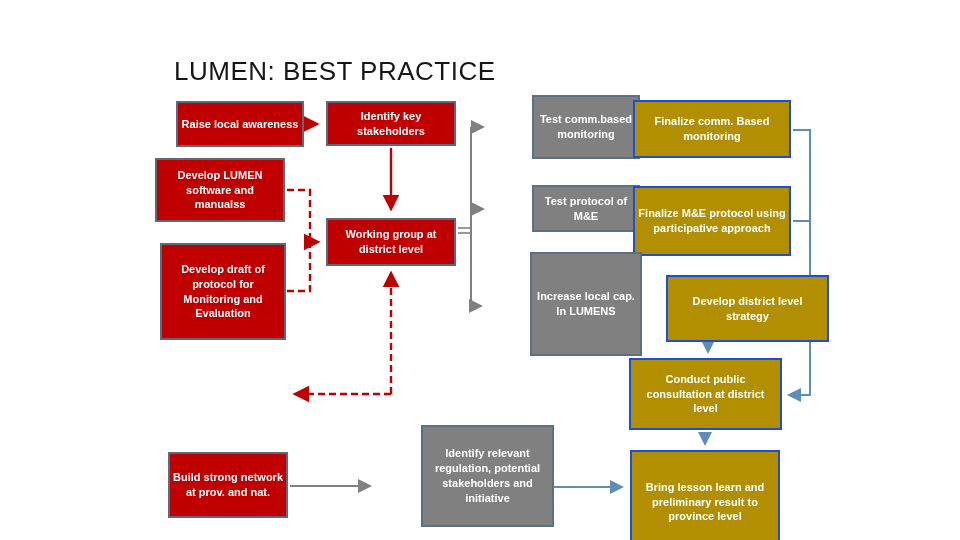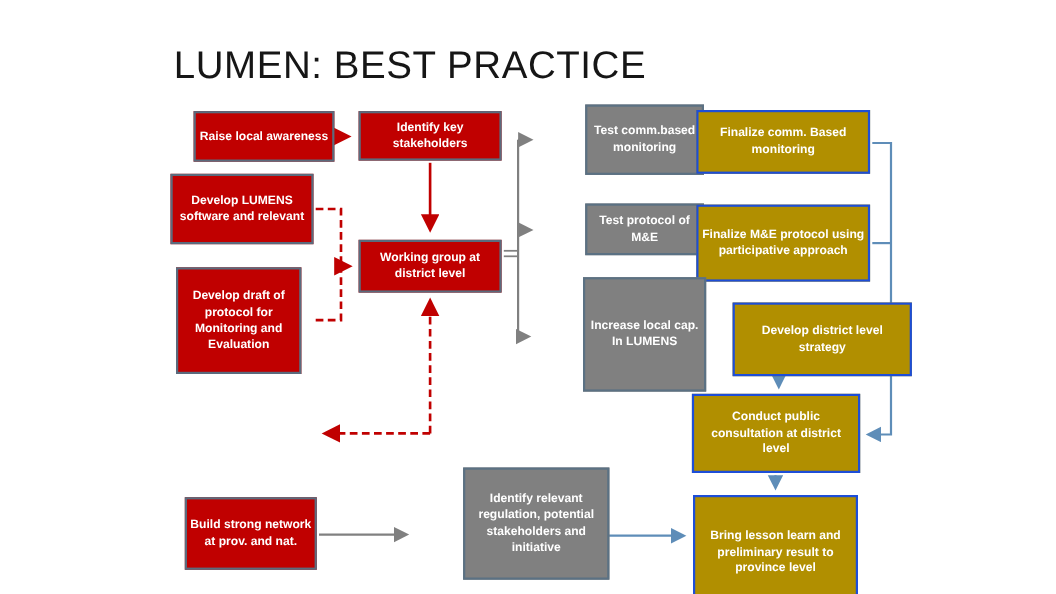--- a/index.html
+++ b/index.html
@@ -1,41 +1,41 @@
 <!DOCTYPE html>
 <html><head>
 <meta charset="utf-8">
 <style>
   html,body{margin:0;padding:0;background:#ffffff;}
   .slide{
     position:relative;width:960px;height:540px;background:#ffffff;overflow:hidden;
     font-family:"Liberation Sans", sans-serif;
   }
   .title{
-    position:absolute;left:158px;top:40px;margin:0;
-    font-size:35px;font-weight:400;letter-spacing:.5px;color:#161616;
+    position:absolute;left:158px;top:40px;margin:16px;
+    font-size:26px;font-weight:400;letter-spacing:.5px;color:#161616;
   }
   .box{
     position:absolute;display:flex;align-items:center;justify-content:center;
     text-align:center;color:#ffffff;font-weight:bold;font-size:11px;line-height:1.35;
     padding:2px 3px;box-sizing:border-box;
   }
   .red {background:#C00000;border:2.5px solid #5A6B7D;}
   .gray{background:#808080;border:2.5px solid #5B7183;margin-left:44px;}
   .gold{background:#B18F00;border:2px solid #1d4ed8;}
   
   .b0 {left:160px;top:101px;width:128px;height:46px;margin-left:16px;}
   .b1 {left:326px;top:101px;width:130px;height:45px;}
   .b2 {left:488px;top:95px; width:108px;height:64px;}
   .b3 {left:633px;top:100px;width:158px;height:58px;}
   .b4 {left:155px;top:158px;width:130px;height:64px;}
   .b5 {left:326px;top:218px;width:130px;height:48px;}
   .b6 {left:488px;top:185px;width:108px;height:47px;}
   .b7 {left:633px;top:186px;width:158px;height:70px;}
-  .b8 {left:160px;top:243px;width:114px;height:97px;}
+  .b8 {left:160px;top:243px;width:126px;height:97px;}
   .b9 {left:486px;top:252px;width:112px;height:104px;}
   .b10{left:630px;top:275px;width:163px;height:67px;margin-left:36px;}
   .b11{left:166px;top:368px;width:122px;height:50px;}
   .b12{left:629px;top:358px;width:153px;height:72px;}
   .b13{left:168px;top:452px;width:120px;height:66px;}
   .b14{left:377px;top:425px;width:133px;height:102px;}
   .b15{left:630px;top:450px;width:150px;height:104px;}
   svg.wires{position:absolute;left:0;top:0;pointer-events:none;}
 </style>
 </head>
@@ -83,21 +83,21 @@
     <path d="M793,221 H810" stroke="#5E8DB8" stroke-width="2" fill="none"></path>
     <path d="M708,344 V351" stroke="#5E8DB8" stroke-width="2" fill="none" marker-end="url(#ar-blue)"></path>
     <path d="M705,432 V443" stroke="#5E8DB8" stroke-width="2" fill="none" marker-end="url(#ar-blue)"></path>
     <path d="M514,487 H621" stroke="#5E8DB8" stroke-width="2" fill="none" marker-end="url(#ar-blue)"></path>
   </svg>
 
   <div class="box red  b0">Raise local awareness</div>
   <div class="box red  b1">Identify key stakeholders</div>
   <div class="box gray b2">Test comm.based monitoring</div>
   <div class="box gold b3">Finalize comm. Based monitoring</div>
-  <div class="box red  b4">Develop LUMENS software and relevant</div>
+  <div class="box red  b4">Develop LUMEN software and manualss</div>
   <div class="box red  b5">Working group at district level</div>
   <div class="box gray b6">Test protocol of M&amp;E</div>
   <div class="box gold b7">Finalize M&amp;E protocol using participative approach</div>
   <div class="box red  b8">Develop draft of protocol for Monitoring and Evaluation</div>
   <div class="box gray b9">Increase local cap. In LUMENS</div>
   <div class="box gold b10">Develop district level strategy</div>
   <div class="box gold b12">Conduct public consultation  at district level</div>
   <div class="box red  b13">Build strong network at prov. and nat.</div>
   <div class="box gray b14">Identify relevant regulation, potential stakeholders and initiative</div>
   <div class="box gold b15">Bring lesson learn and preliminary result to province level</div>

